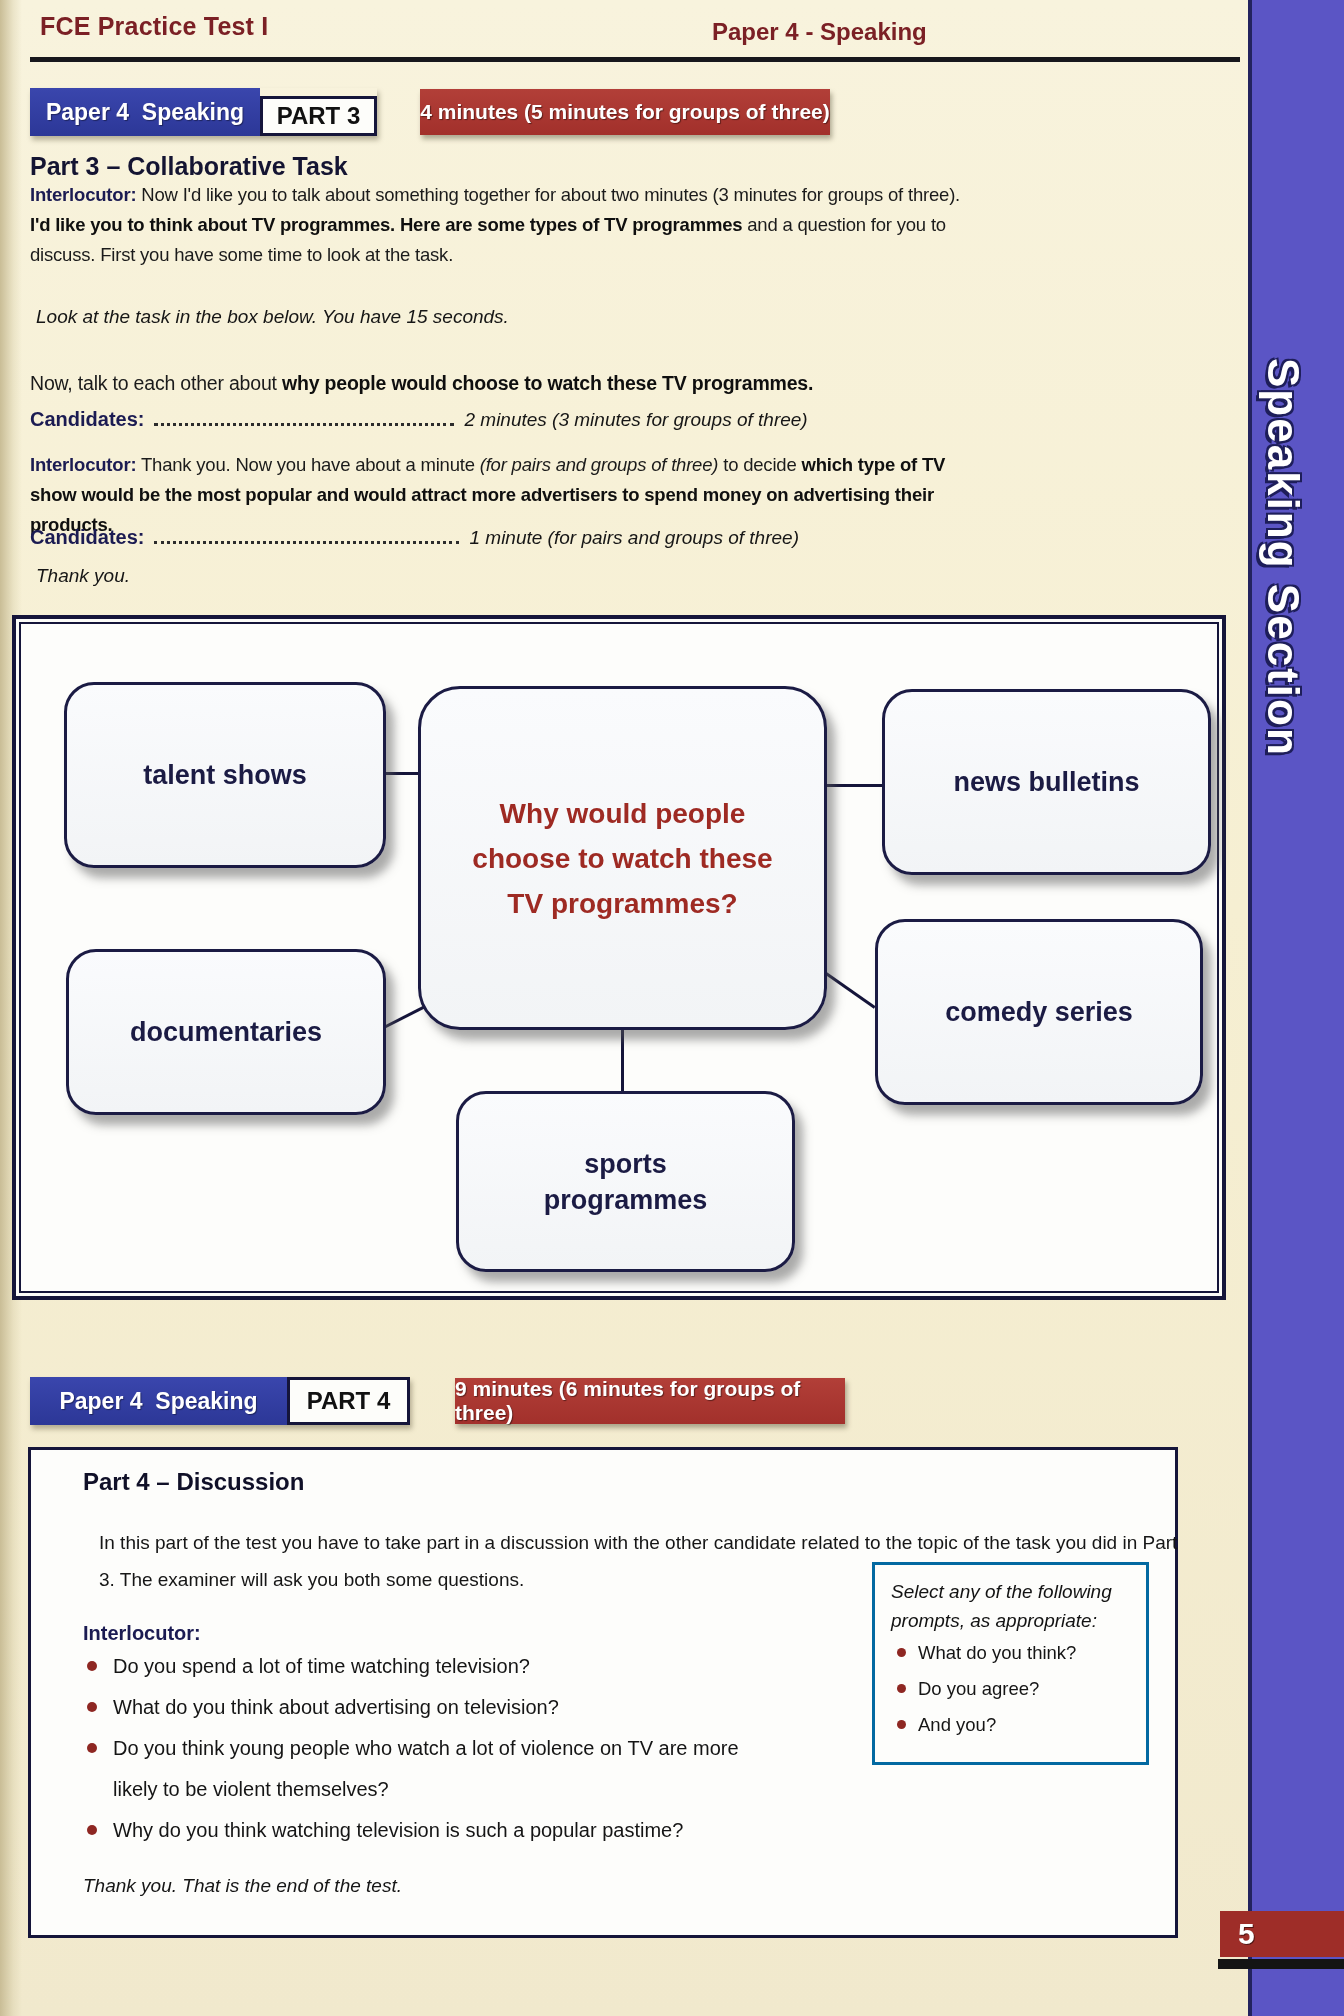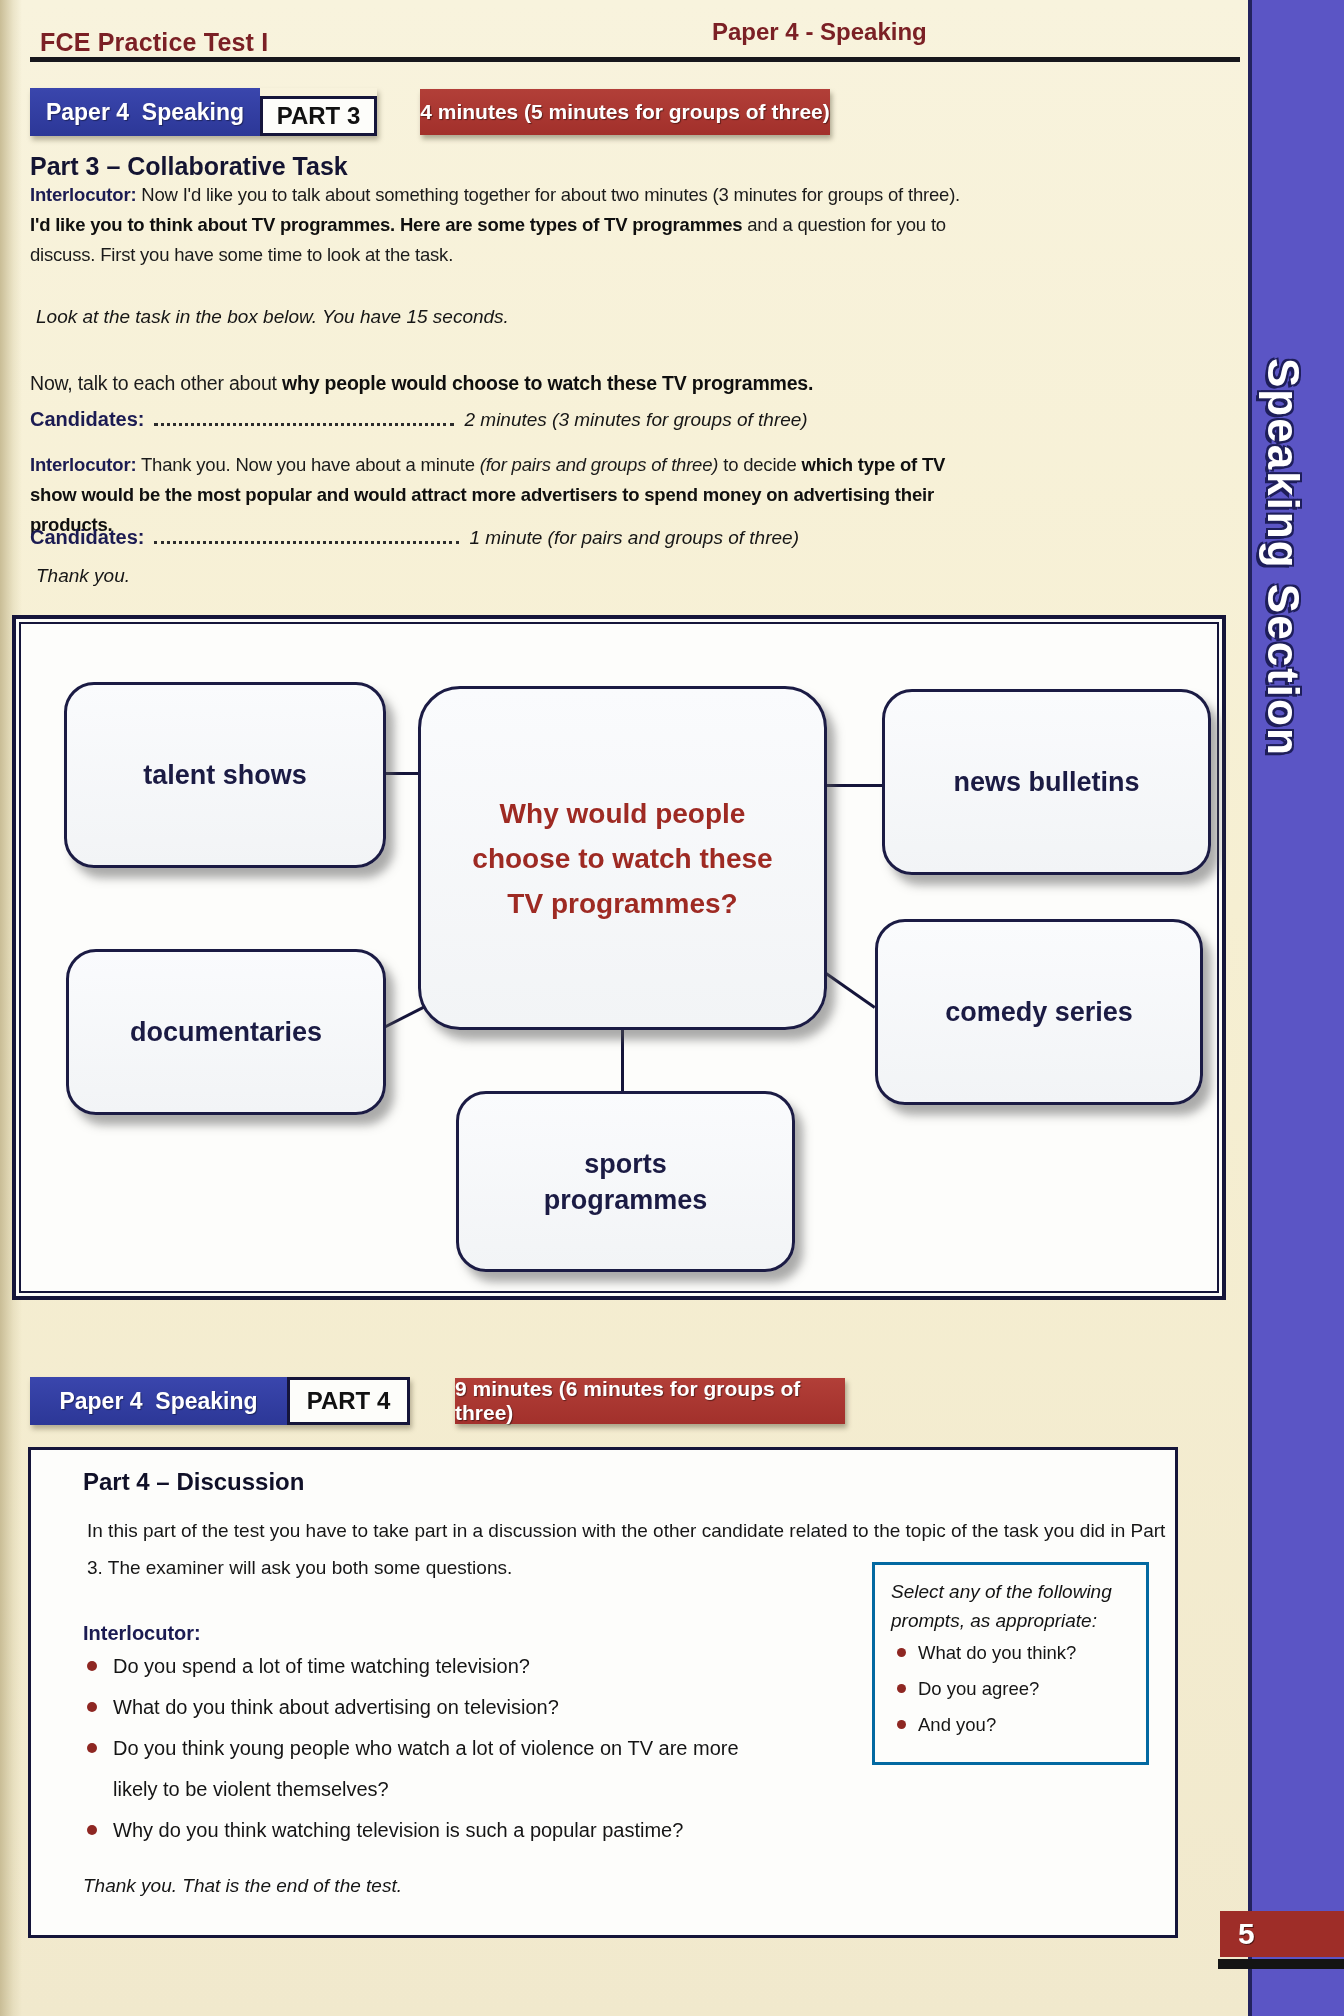--- a/index.html
+++ b/index.html
@@ -4,21 +4,21 @@
 <style>
   html,body{margin:0;padding:0;background:#e8e2c8;}
   .page{
     position:relative;width:1344px;height:2016px;margin:0 auto;overflow:hidden;
     background:linear-gradient(180deg,#f8f3dd 0%,#f6efd2 45%,#f1e9cd 100%);
     font-family:"Liberation Sans",sans-serif;color:#1d1d1d;
   }
   .gutter{position:absolute;left:0;top:0;width:22px;height:100%;
     background:linear-gradient(90deg,#c9bd96 0%,rgba(210,200,160,.35) 60%,rgba(210,200,160,0) 100%);}
   
-  .hdr-left{position:absolute;left:40px;top:28px;font-size:25px;font-weight:bold;color:#7b2025;letter-spacing:.2px;}
+  .hdr-left{position:absolute;left:40px;top:12px;font-size:25px;font-weight:bold;color:#7b2025;letter-spacing:.2px;}
   .hdr-right{position:absolute;left:712px;top:18px;font-size:24px;font-weight:bold;color:#7b2025;}
   .hdr-rule{position:absolute;left:30px;top:57px;width:1210px;height:5px;background:#17171c;}
   
   .secbar{position:absolute;height:48px;display:flex;box-shadow:2px 4px 5px rgba(60,55,30,.35);}
   .secbar .blue{background:linear-gradient(180deg,#3a46ad,#2c3797);color:#fff;display:flex;align-items:center;
     justify-content:center;font-weight:bold;font-size:23px;white-space:pre;text-shadow:1px 1px 1px rgba(0,0,0,.4);}
   .secbar .white{background:#fdfdfa;border:3px solid #15153a;display:flex;align-items:center;justify-content:center;
     font-weight:bold;font-size:24px;color:#111;box-sizing:border-box;}
   .redbar{position:absolute;height:46px;background:linear-gradient(180deg,#b23f38,#a2302b);display:flex;align-items:center;
     justify-content:center;color:#fff;font-weight:bold;font-size:21px;box-shadow:2px 4px 5px rgba(60,55,30,.4);
@@ -143,21 +143,21 @@
   </div>
 
   <div class="secbar" style="left:30px;top:1377px;">
     <div class="blue" style="width:257px;">Paper 4  Speaking</div>
     <div class="white" style="width:123px;">PART 4</div>
   </div>
   <div class="redbar" style="left:455px;top:1378px;width:390px;">9 minutes (6 minutes for groups of three)</div>
 
   <div class="p4-box">
     <div class="p4-heading">Part 4 – Discussion</div>
-    <p class="p4-par" style="margin:4px;">In this part of the test you have to take part in a discussion with the other candidate related to the topic of the task you did in Part 3. The examiner will ask you both some questions.</p>
+    <p class="p4-par" style="margin:16px;">In this part of the test you have to take part in a discussion with the other candidate related to the topic of the task you did in Part 3. The examiner will ask you both some questions.</p>
     <div class="p4-interloc">Interlocutor:</div>
 
     <div class="qlist">
       <div class="qitem">
         <span class="qdot"></span>
         <span>Do you spend a lot of time watching television?</span>
       </div>
       <div class="qitem">
         <span class="qdot"></span>
         <span>What do you think about advertising on television?</span>

